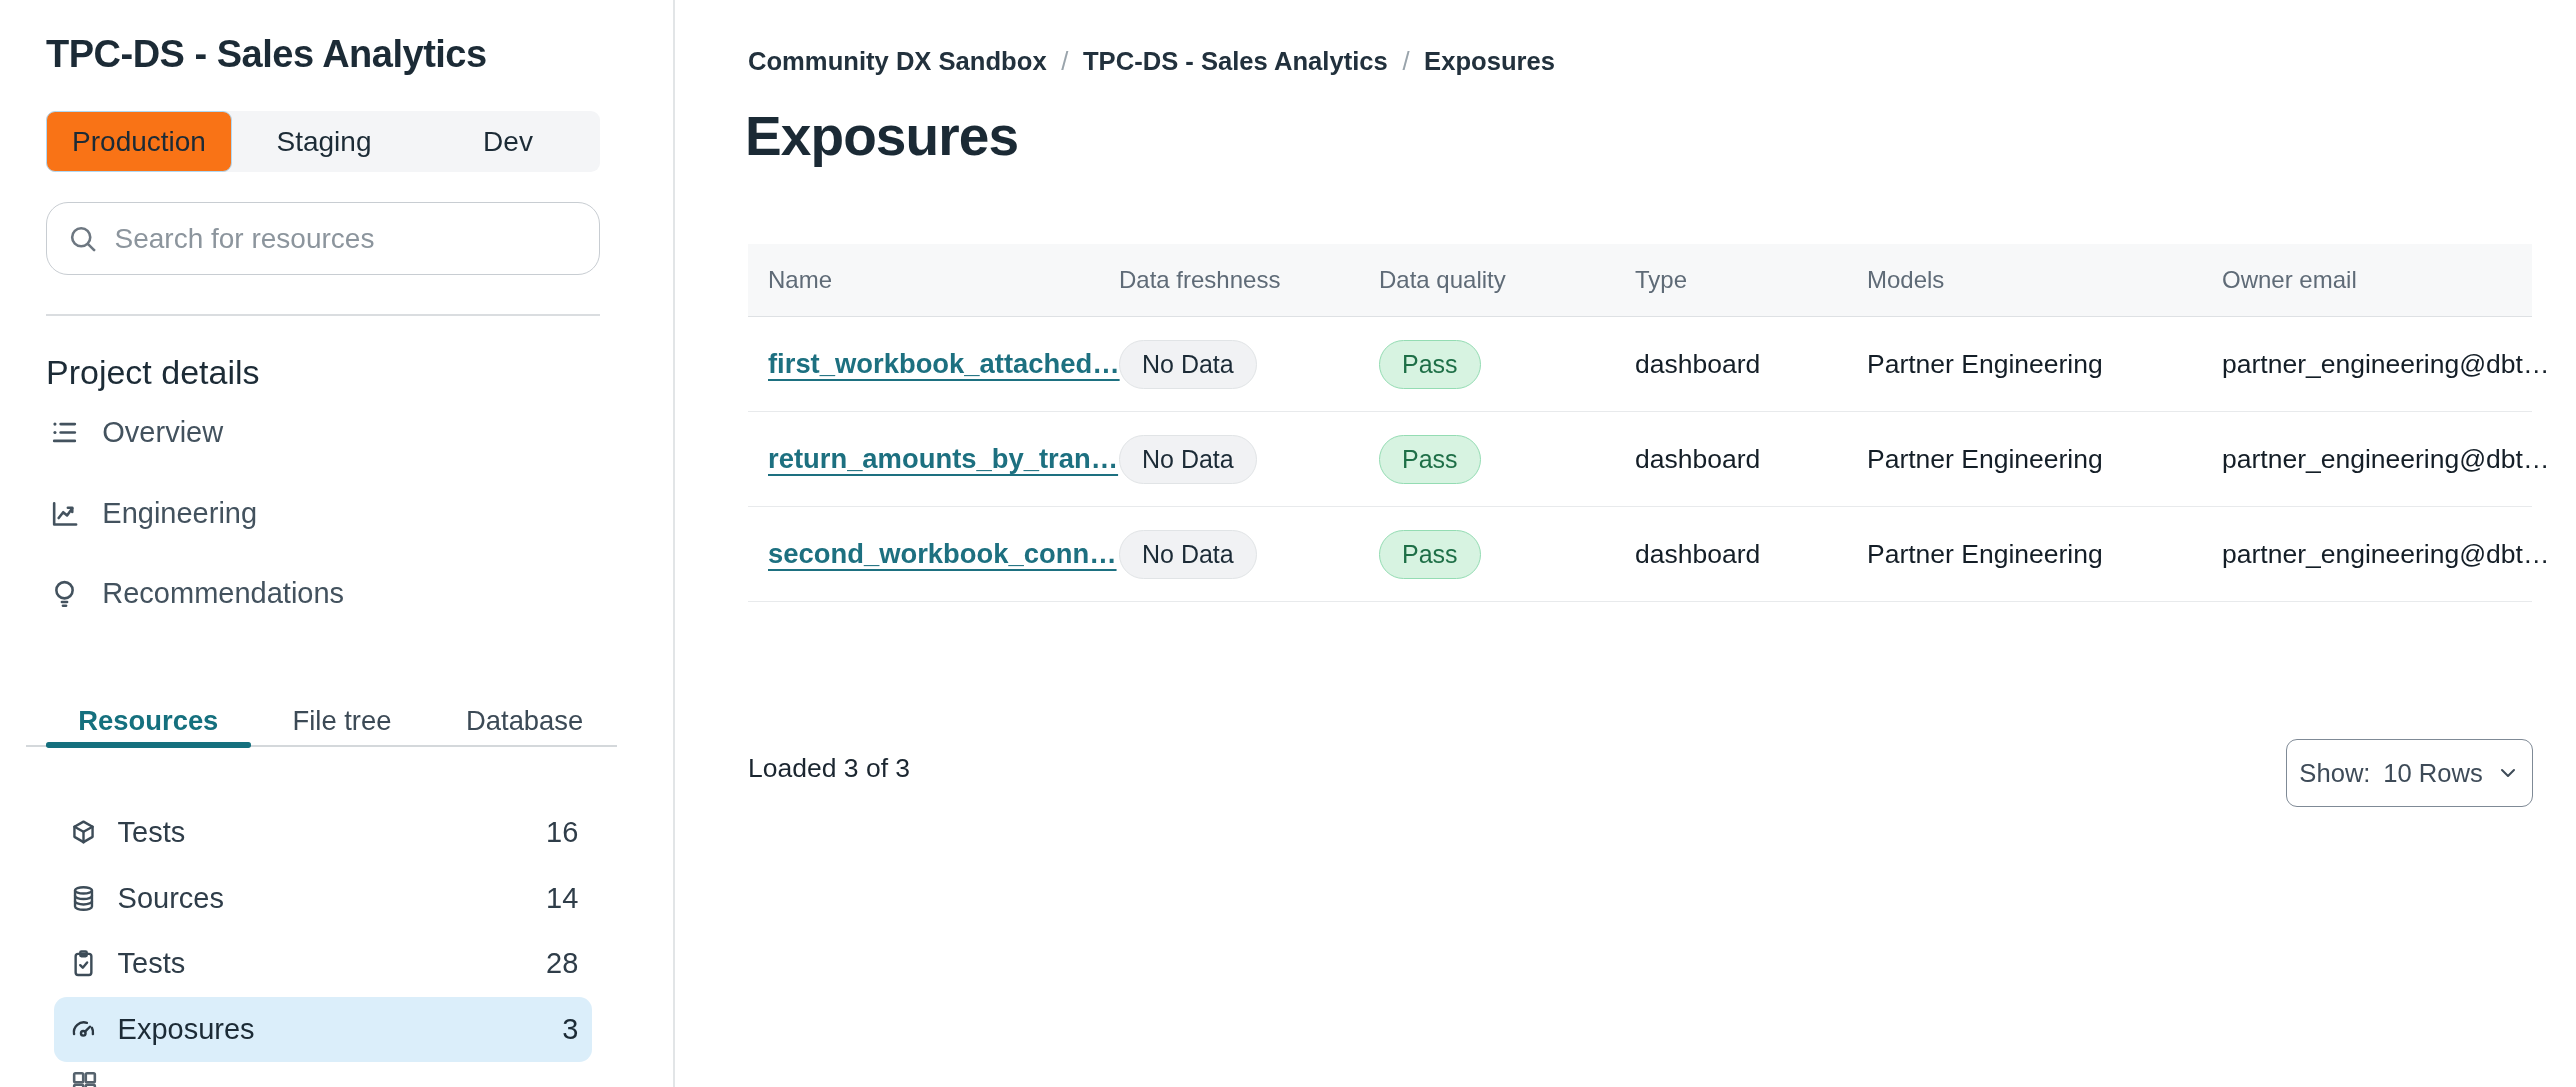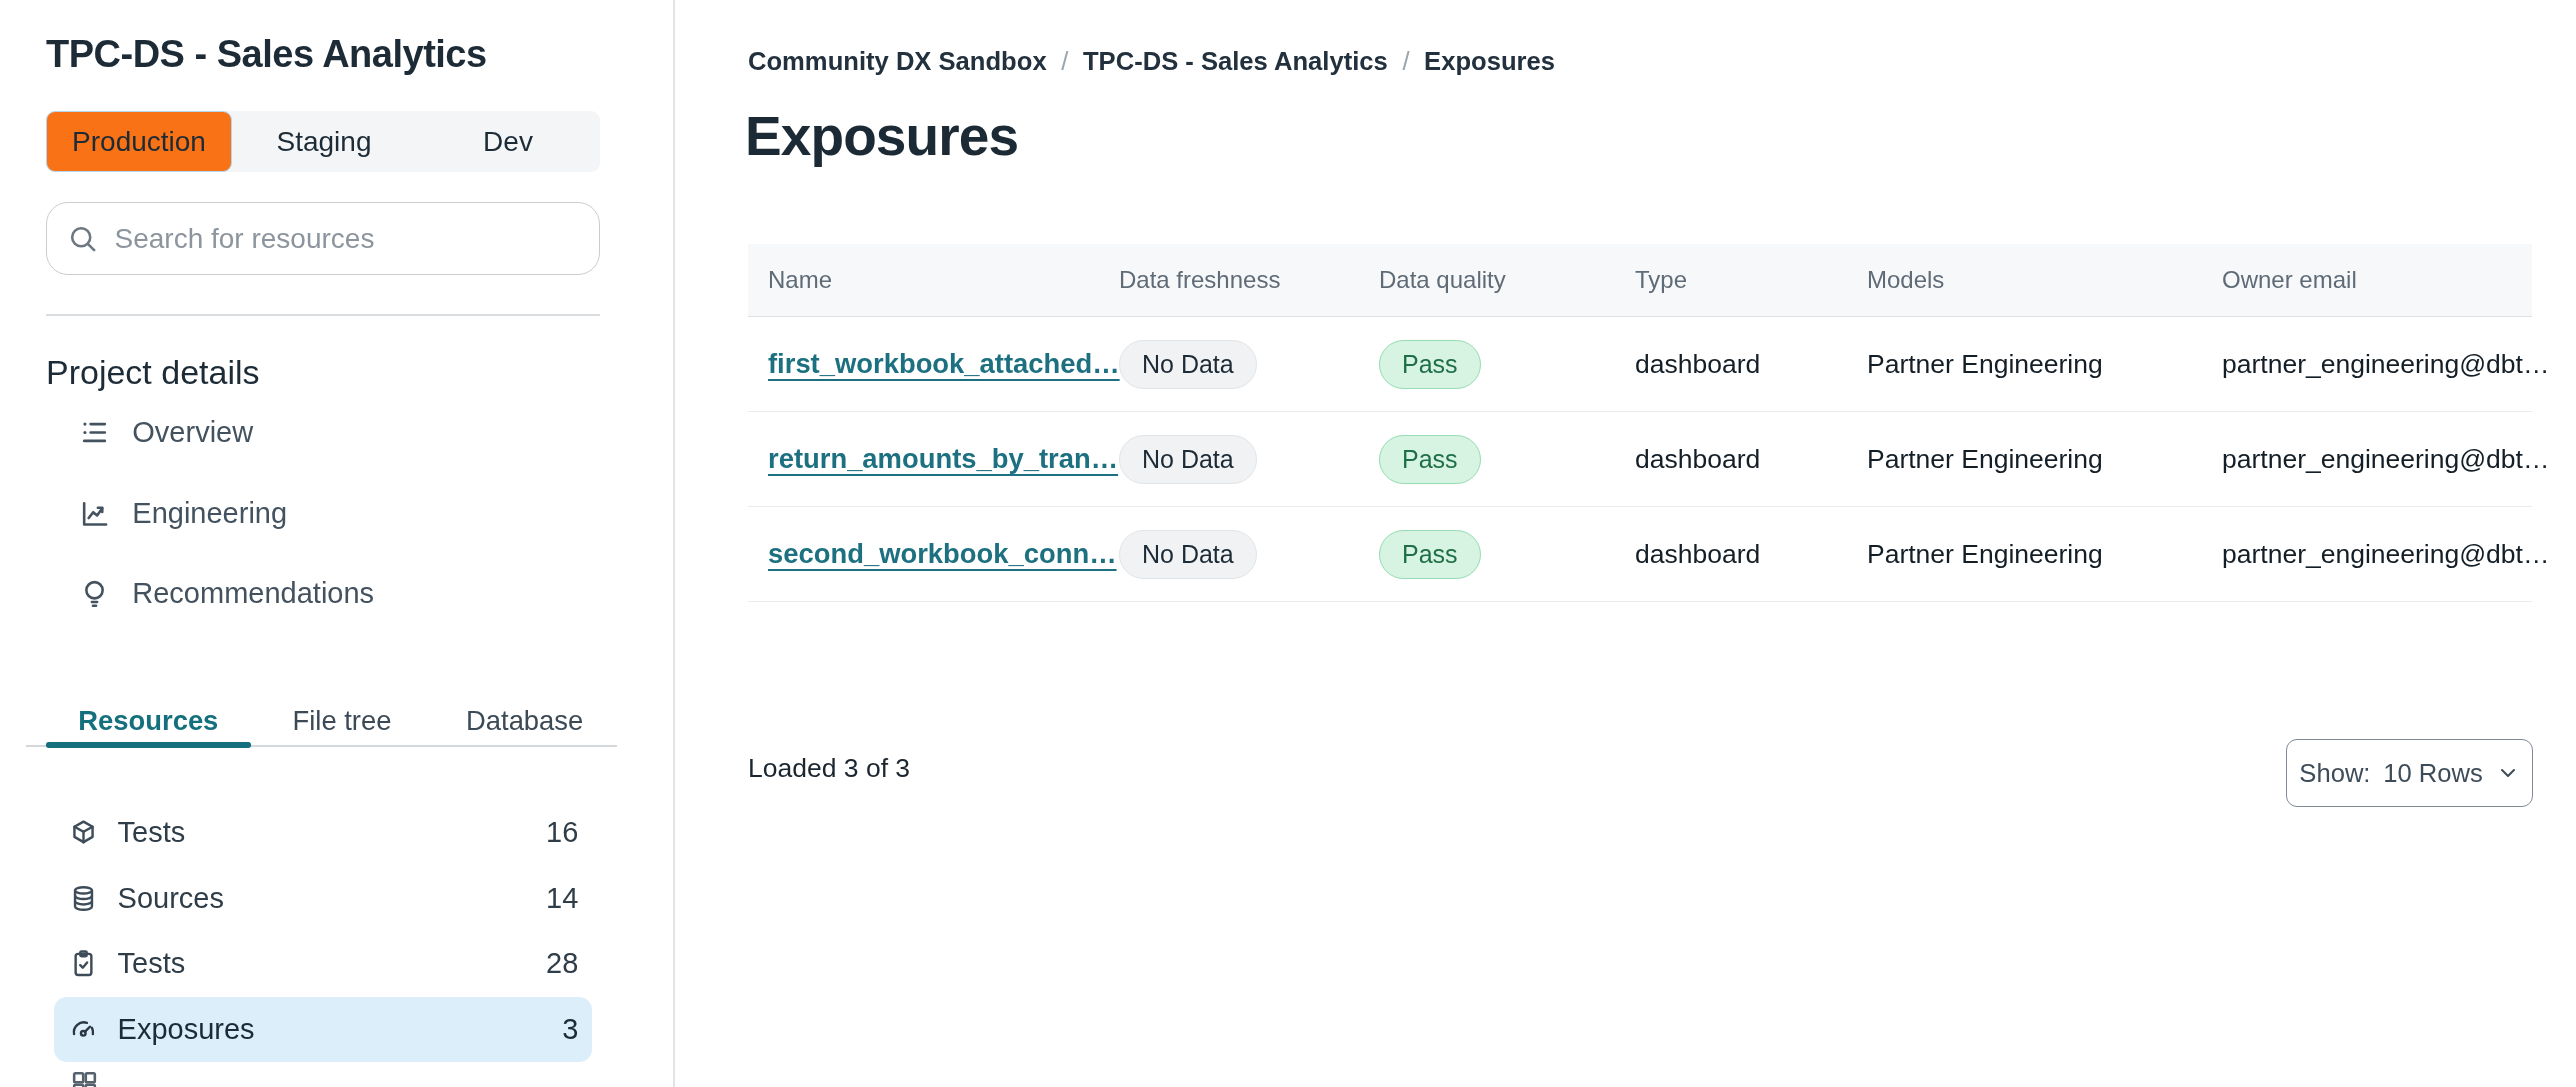--- a/index.html
+++ b/index.html
@@ -20,21 +20,21 @@
   .env-tab { flex:1; display:flex; align-items:center; justify-content:center; font-size:28px; color:#1c2b36; border-radius:9.1px; cursor:pointer; }
   .env-tab.selected { background:#f97316; border:1.8px solid #b0d8f3; }
 
   .search-box { position:absolute; left:46px; top:202px; width:554px; height:73px; border:1.8px solid #c8cdd2; border-radius:22px; display:flex; align-items:center; padding-left:20px; gap:16.5px; background:#fff; }
   .search-placeholder { font-size:28px; color:#8c959d; }
 
   .sb-divider { position:absolute; left:46px; top:314px; width:554px; height:1.8px; background:#dadde0; }
 
   .sb-section-label { position:absolute; left:46px; top:353px; font-size:34px; color:#1c2b36; }
 
-  .sb-nav-item { position:absolute; left:61px; width:554px; height:64px; display:flex; align-items:center; padding-left:18.3px; gap:22px; cursor:pointer; border-radius:9.1px; }
+  .sb-nav-item { position:absolute; left:31px; width:554px; height:64px; display:flex; align-items:center; padding-left:18.3px; gap:22px; cursor:pointer; border-radius:9.1px; }
   .sb-nav-item .label { font-size:29px; color:#43525e; }
 
   .panel-tabs { position:absolute; left:46px; top:691px; width:570px; height:46px; display:flex; }
   .panel-tab { display:flex; align-items:flex-end; justify-content:center; font-size:27.4px; color:#3c4a56; cursor:pointer; }
   .panel-tab.t0 { width:205px; font-weight:600; color:#15707e; }
   .panel-tab.t1 { width:183px; }
   .panel-tab.t2 { width:183px; }
   .panel-tabs-rule { position:absolute; left:25.6px; top:745px; width:591px; height:1.8px; background:#d4d8db; }
   .panel-tabs-active-bar { position:absolute; left:46px; top:742px; width:205px; height:5.5px; background:#15707e; border-radius:2.7px; }
 

